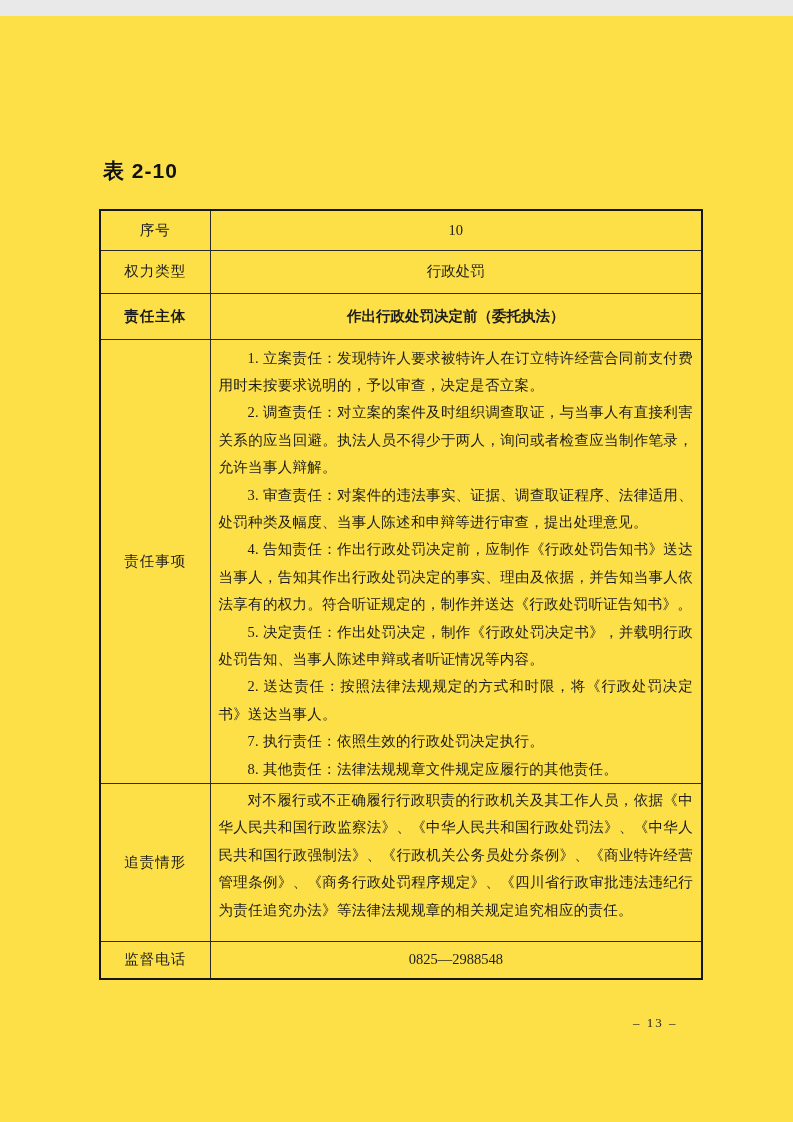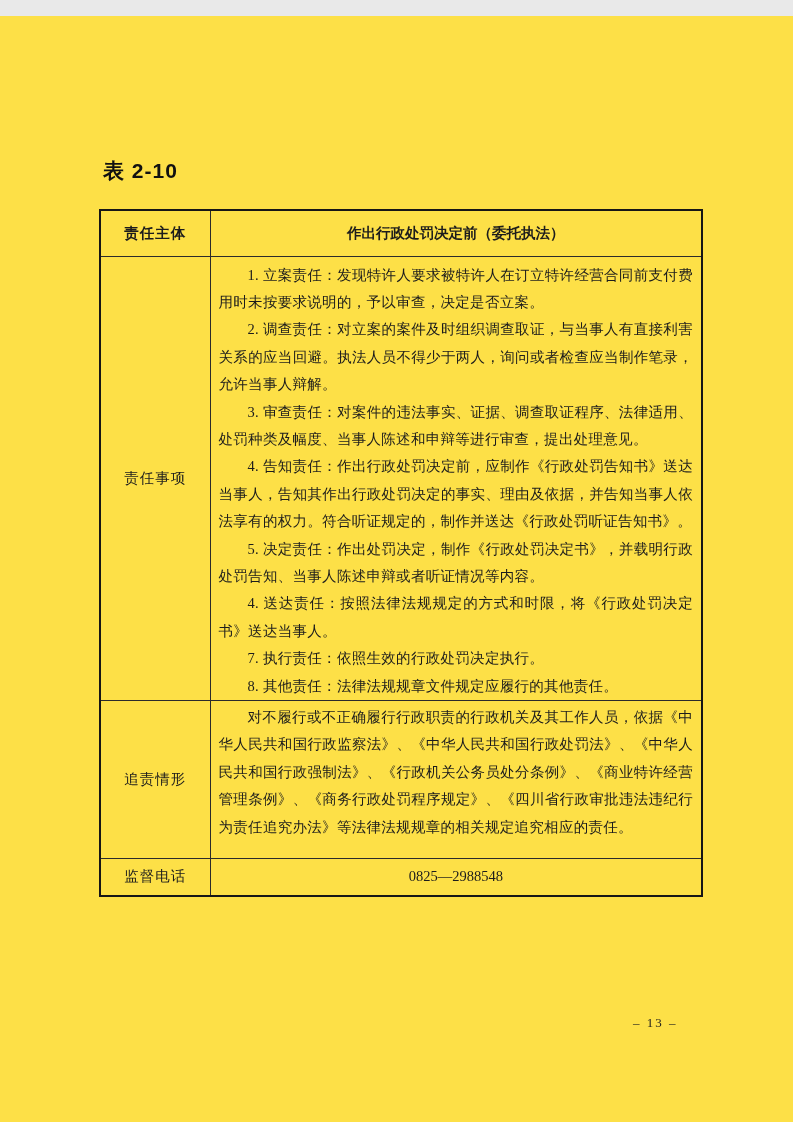--- a/index.html
+++ b/index.html
@@ -77,33 +77,41 @@
 <div class="page">
 
   <div class="doc-title">表 2-10</div>
 
   <table class="doc-table">
     <colgroup>
         <col class="col-label">
         <col>
       </colgroup>
     <tbody>
+      <tr class="row-seq">
+        <td class="label-cell">序号</td>
+        <td class="value-cell value-center">10</td>
+      </tr>
+      <tr class="row-type">
+        <td class="label-cell">权力类型</td>
+        <td class="value-cell value-center">行政处罚</td>
+      </tr>
       <tr class="row-subject">
         <td class="label-cell">责任主体</td>
         <td class="value-cell value-center">作出行政处罚决定前（委托执法）</td>
       </tr>
       <tr class="row-duties">
         <td class="label-cell">责任事项</td>
         <td class="value-cell duties-cell">
           <p class="para">1. 立案责任：发现特许人要求被特许人在订立特许经营合同前支付费用时未按要求说明的，予以审查，决定是否立案。</p>
           <p class="para">2. 调查责任：对立案的案件及时组织调查取证，与当事人有直接利害关系的应当回避。执法人员不得少于两人，询问或者检查应当制作笔录，允许当事人辩解。</p>
           <p class="para">3. 审查责任：对案件的违法事实、证据、调查取证程序、法律适用、处罚种类及幅度、当事人陈述和申辩等进行审查，提出处理意见。</p>
           <p class="para">4. 告知责任：作出行政处罚决定前，应制作《行政处罚告知书》送达当事人，告知其作出行政处罚决定的事实、理由及依据，并告知当事人依法享有的权力。符合听证规定的，制作并送达《行政处罚听证告知书》。</p>
           <p class="para">5. 决定责任：作出处罚决定，制作《行政处罚决定书》，并载明行政处罚告知、当事人陈述申辩或者听证情况等内容。</p>
-          <p class="para">4. 送达责任：按照法律法规规定的方式和时限，将《行政处罚决定书》送达当事人。</p>
+          <p class="para">2. 送达责任：按照法律法规规定的方式和时限，将《行政处罚决定书》送达当事人。</p>
           <p class="para">7. 执行责任：依照生效的行政处罚决定执行。</p>
           <p class="para">8. 其他责任：法律法规规章文件规定应履行的其他责任。</p>
         </td>
       </tr>
       <tr class="row-liability">
         <td class="label-cell">追责情形</td>
         <td class="value-cell liability-cell">
           <div class="para">对不履行或不正确履行行政职责的行政机关及其工作人员，依据《中华人民共和国行政监察法》、《中华人民共和国行政处罚法》、《中华人民共和国行政强制法》、《行政机关公务员处分条例》、《商业特许经营管理条例》、《商务行政处罚程序规定》、《四川省行政审批违法违纪行为责任追究办法》等法律法规规章的相关规定追究相应的责任。</div>
         </td>
       </tr>

